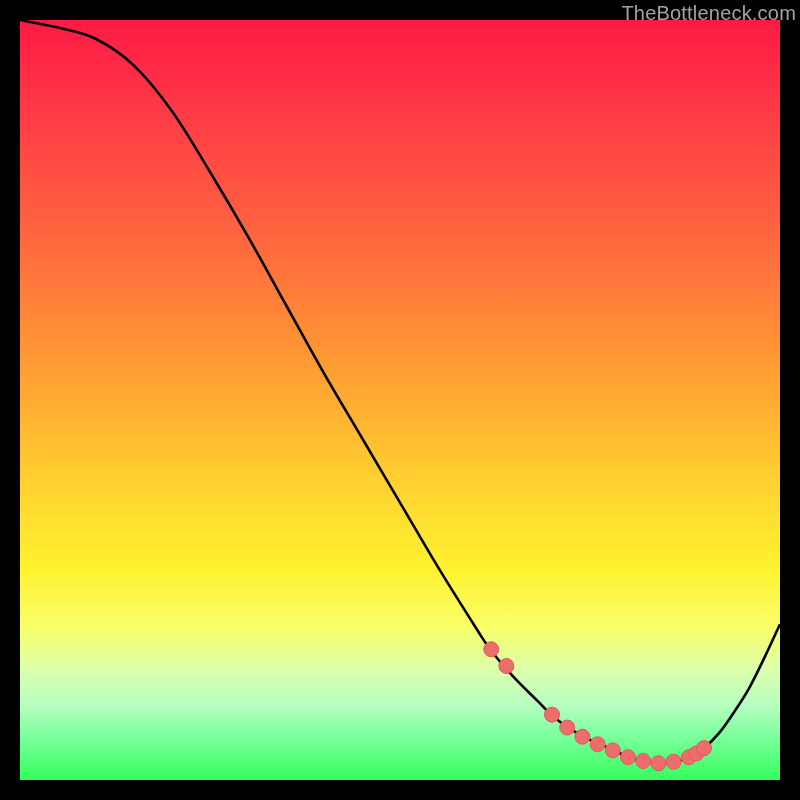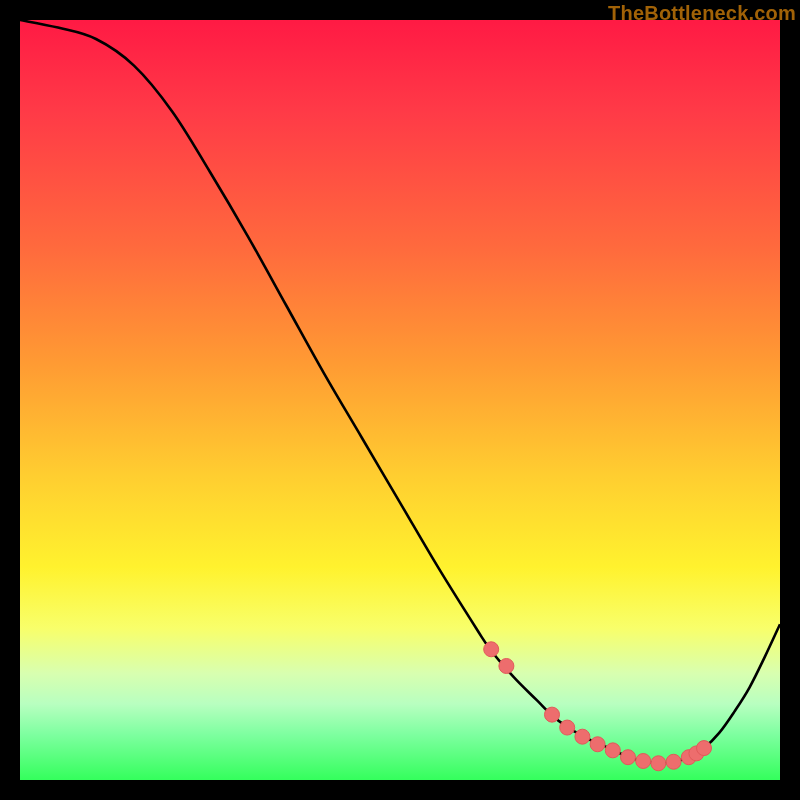--- a/index.html
+++ b/index.html
@@ -45,23 +45,23 @@
   .svg-layer {
     position: absolute;
     left: 0; top: 0;
     width: 760px;
     height: 760px;
   }
   .watermark {
     position: absolute;
     top: 2px;
     right: 4px;
-    color: #a16207;
+    color: #a3a3a3;
     font-size: 20px;
-    font-weight: 700;
+    font-weight: 400;
     letter-spacing: 0.2px;
     user-select: none;
   }
 </style>
 </head>
 <body>
 
 <div class="stage">
 
   <div class="plot">

